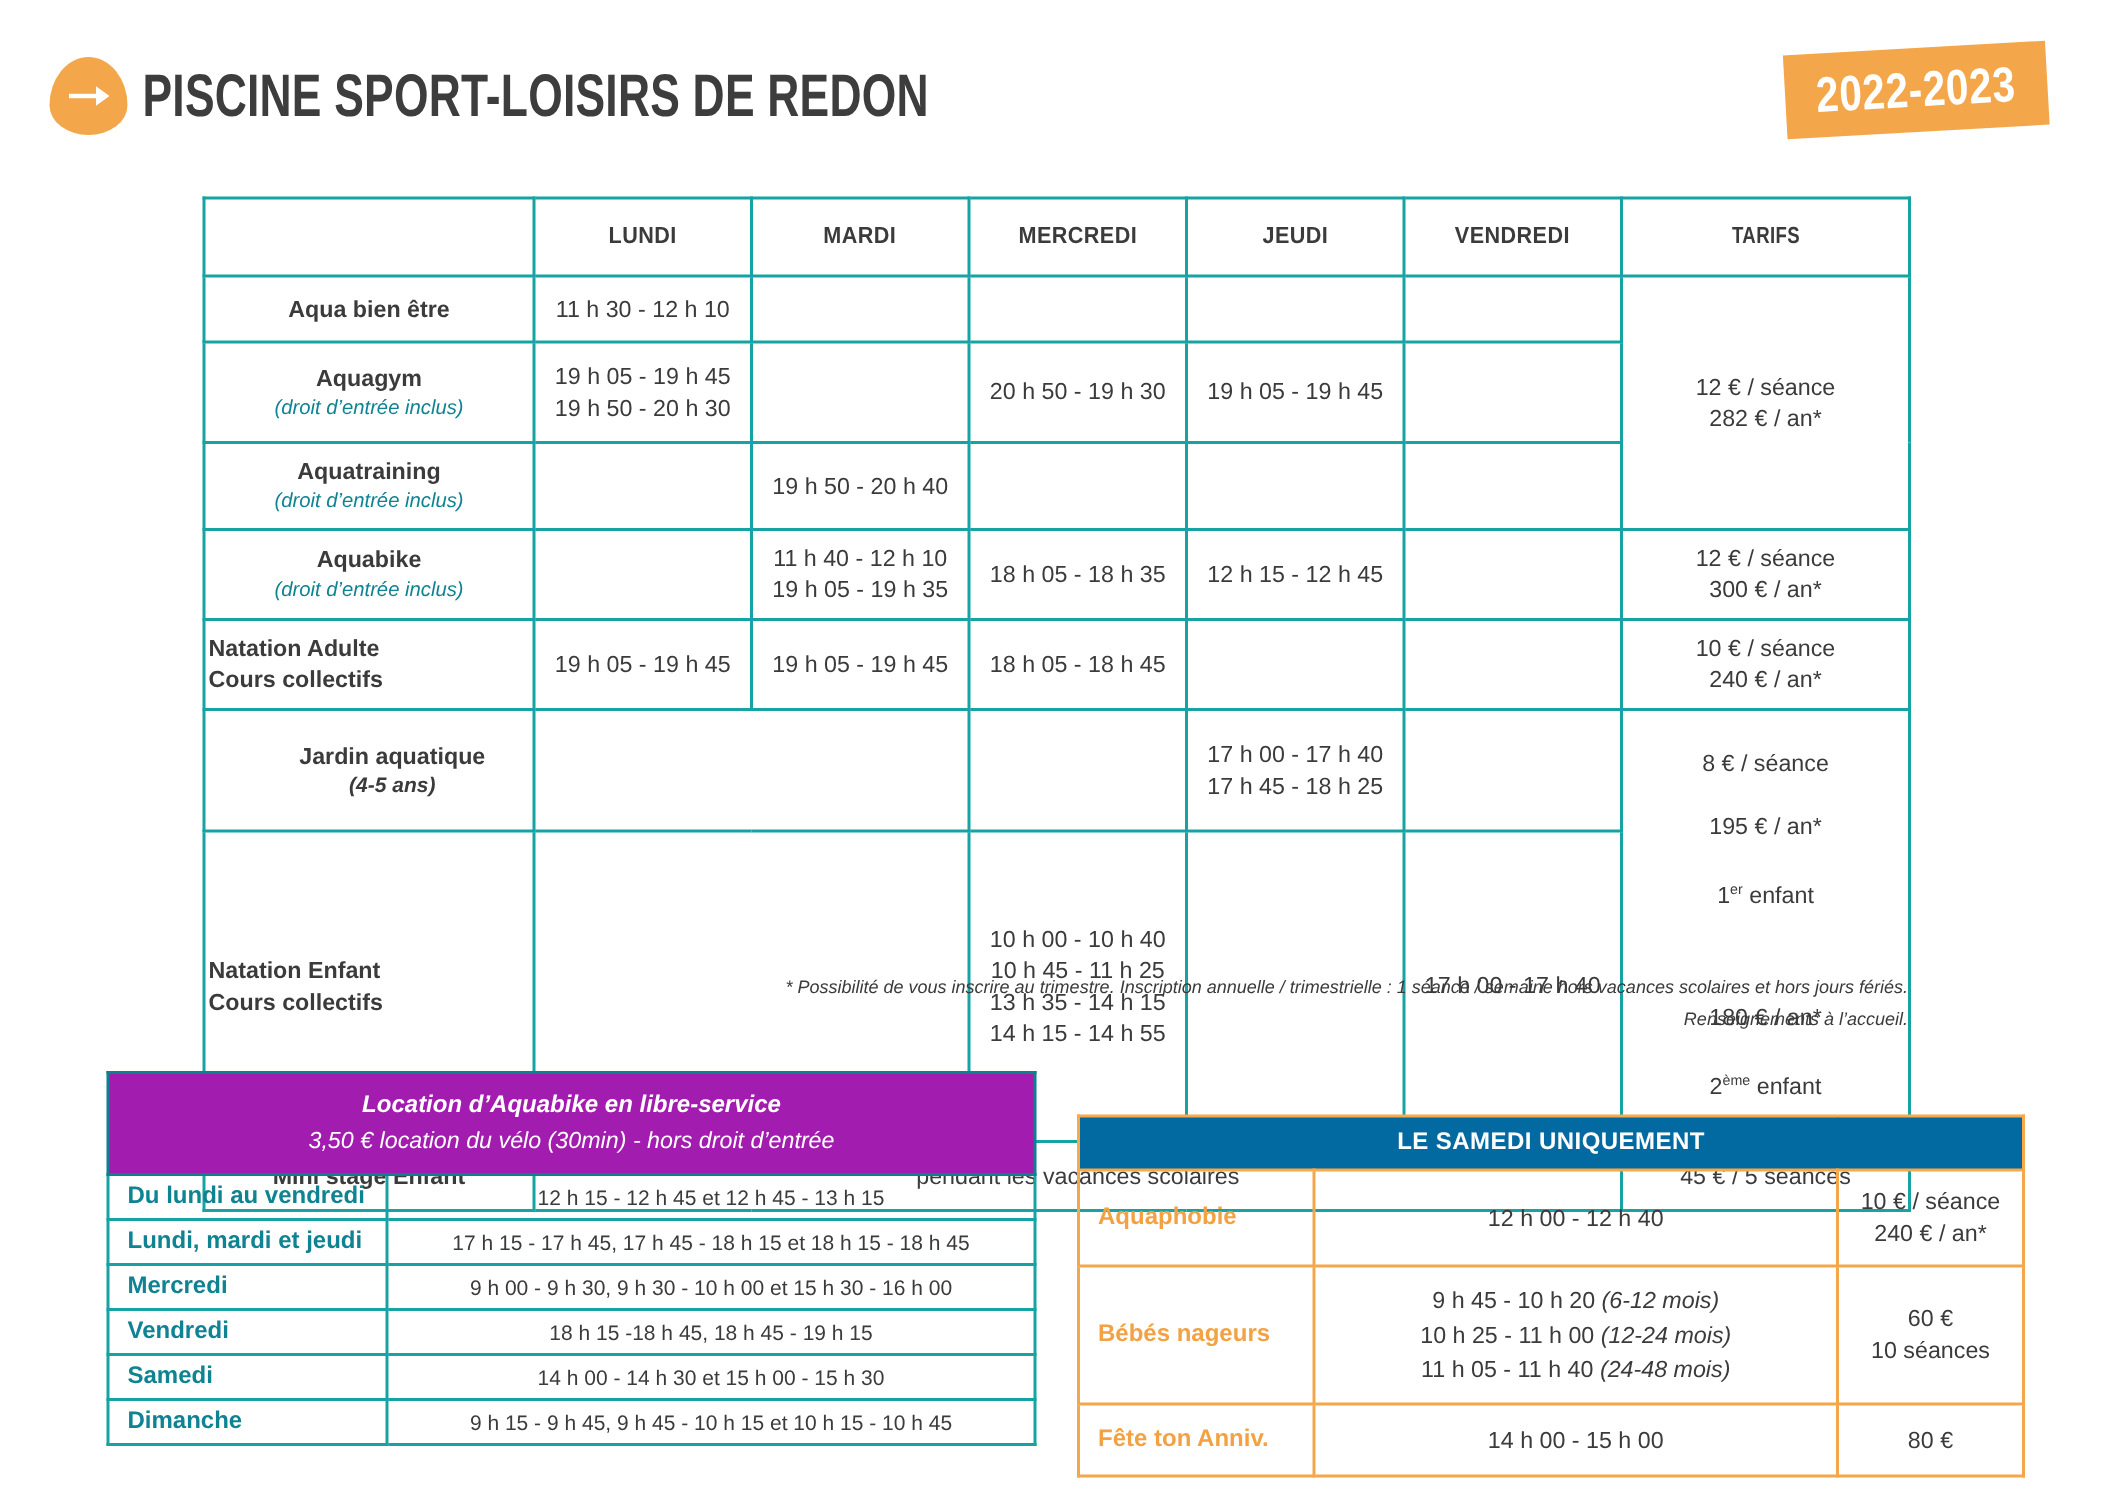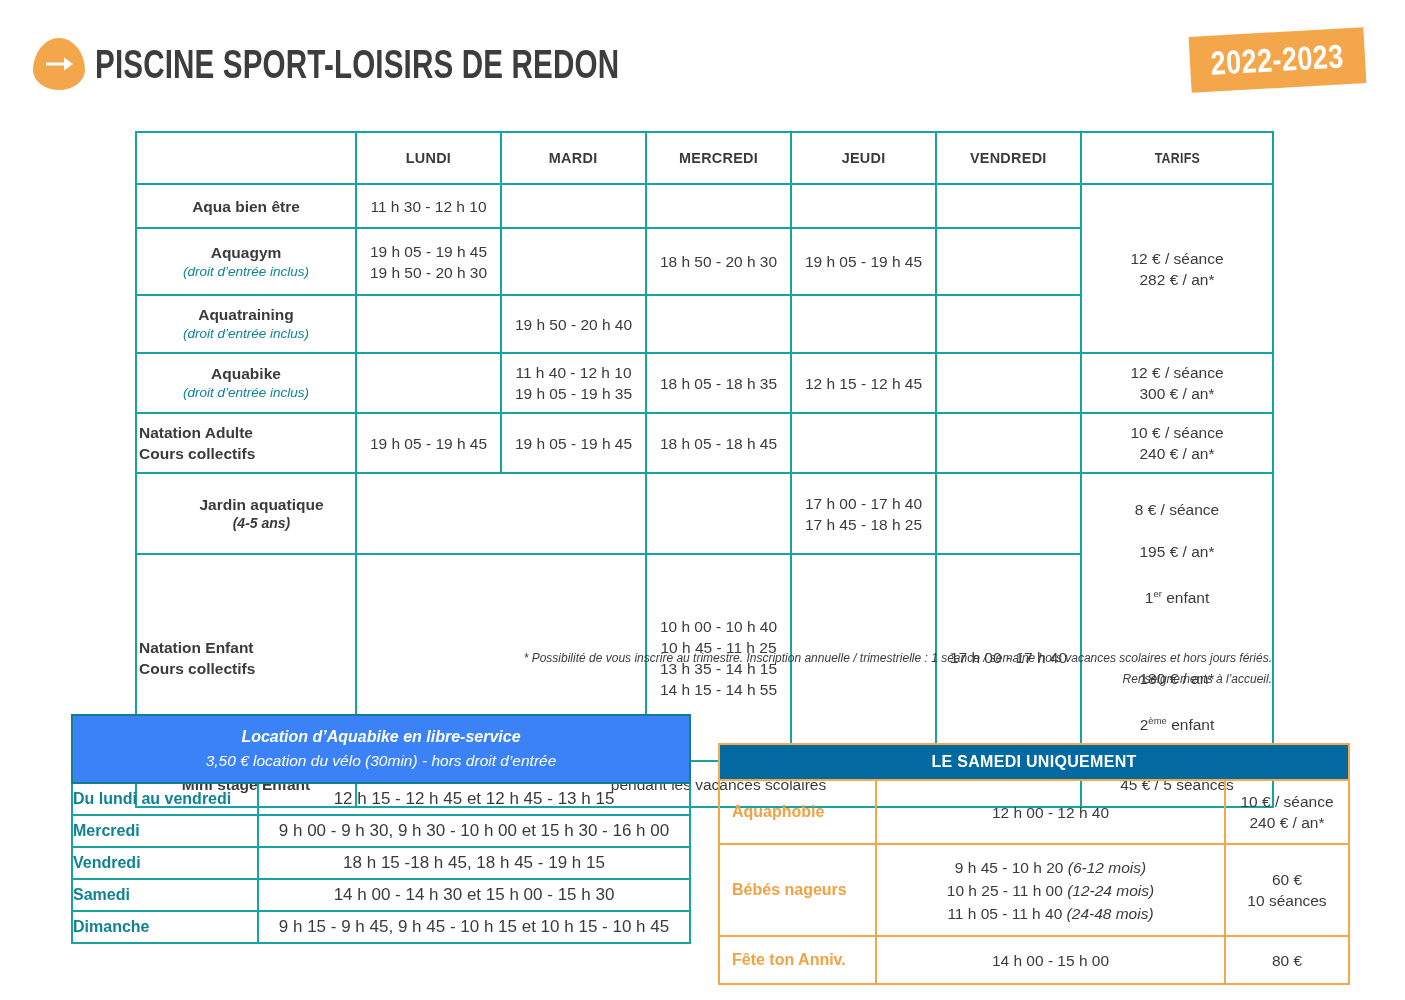--- a/index.html
+++ b/index.html
@@ -78,28 +78,28 @@
 
   
   #footnote{
     position:absolute;left:135px;top:648px;width:1137px;
     text-align:right;font-style:italic;font-size:12px;line-height:21px;color:#3b3b3b;
   }
 
   
   #aquabike-table{position:absolute;left:71px;top:714px;width:620px;}
   table.teal{border-collapse:collapse;table-layout:fixed;width:100%;}
-  table.teal td{border:2px solid #17a3a3;padding:5px 4px;font-size:17px;text-align:center;color:#3b3b3b;}
+  table.teal td{border:2px solid #17a3a3;padding:5px 4px;font-size:14px;text-align:center;color:#3b3b3b;}
   table.teal td.head{
-    background:#3b82f6;border:2px solid #0d7f8e;color:#ffffff;
+    background:#a21caf;border:2px solid #0d7f8e;color:#ffffff;
     font-weight:bold;font-style:italic;font-size:16px;line-height:24px;padding:9px 4px;
   }
   table.teal td.head .l2{font-weight:normal;font-style:italic;font-size:15.5px;display:block;}
   table.teal td.rowlbl{
-    width:186px;text-align:left;padding-left:0;
+    width:186px;text-align:left;padding-left:12px;
     color:#0f8392;font-weight:bold;font-size:16px;
   }
 
   
   #samedi-table{position:absolute;left:718px;top:743px;width:632px;}
   table.orange{border-collapse:collapse;table-layout:fixed;width:100%;}
   table.orange td{border:2px solid #f4a74a;padding:5px 4px;font-size:15.5px;text-align:center;color:#3b3b3b;}
   table.orange td.head{
     background:#0369a1;border:2px solid #f9a947;color:#ffffff;
     font-weight:bold;font-size:16px;letter-spacing:0.3px;padding:8px 4px;
@@ -163,21 +163,21 @@
       </tr>
 
       <tr>
         <td class="lbl" style="height:57px;">
           <span>Aquagym</span>
           <span class="sub-light">(droit d’entrée inclus)</span>
         </td>
         <td class="times">19 h 05 - 19 h 45
 19 h 50 - 20 h 30</td>
         <td class="times"></td>
-        <td class="times">18 h 50 - 20 h 30</td>
+        <td class="times">20 h 50 - 19 h 30</td>
         <td class="times">19 h 05 - 19 h 45</td>
         <td class="times"></td>
       </tr>
 
       <tr>
         <td class="lbl" style="height:48px;">
           <span>Aquatraining</span>
           <span class="sub-light">(droit d’entrée inclus)</span>
         </td>
         <td class="times"></td>
@@ -269,20 +269,24 @@
     <tbody>
       <tr>
         <td class="head" colspan="2">
           <span>Location d’Aquabike en libre-service</span>
           <span class="l2">3,50 € location du vélo (30min) - hors droit d’entrée</span>
         </td>
       </tr>
       <tr>
         <td class="rowlbl">Du lundi au vendredi</td>
         <td>12 h 15 - 12 h 45 et 12 h 45 - 13 h 15</td>
+      </tr>
+      <tr>
+        <td class="rowlbl">Lundi, mardi et jeudi</td>
+        <td>17 h 15 - 17 h 45, 17 h 45 - 18 h 15 et 18 h 15 - 18 h 45</td>
       </tr>
       <tr>
         <td class="rowlbl">Mercredi</td>
         <td>9 h 00 - 9 h 30, 9 h 30 - 10 h 00 et 15 h 30 - 16 h 00</td>
       </tr>
       <tr>
         <td class="rowlbl">Vendredi</td>
         <td>18 h 15 -18 h 45, 18 h 45 - 19 h 15</td>
       </tr>
       <tr>

